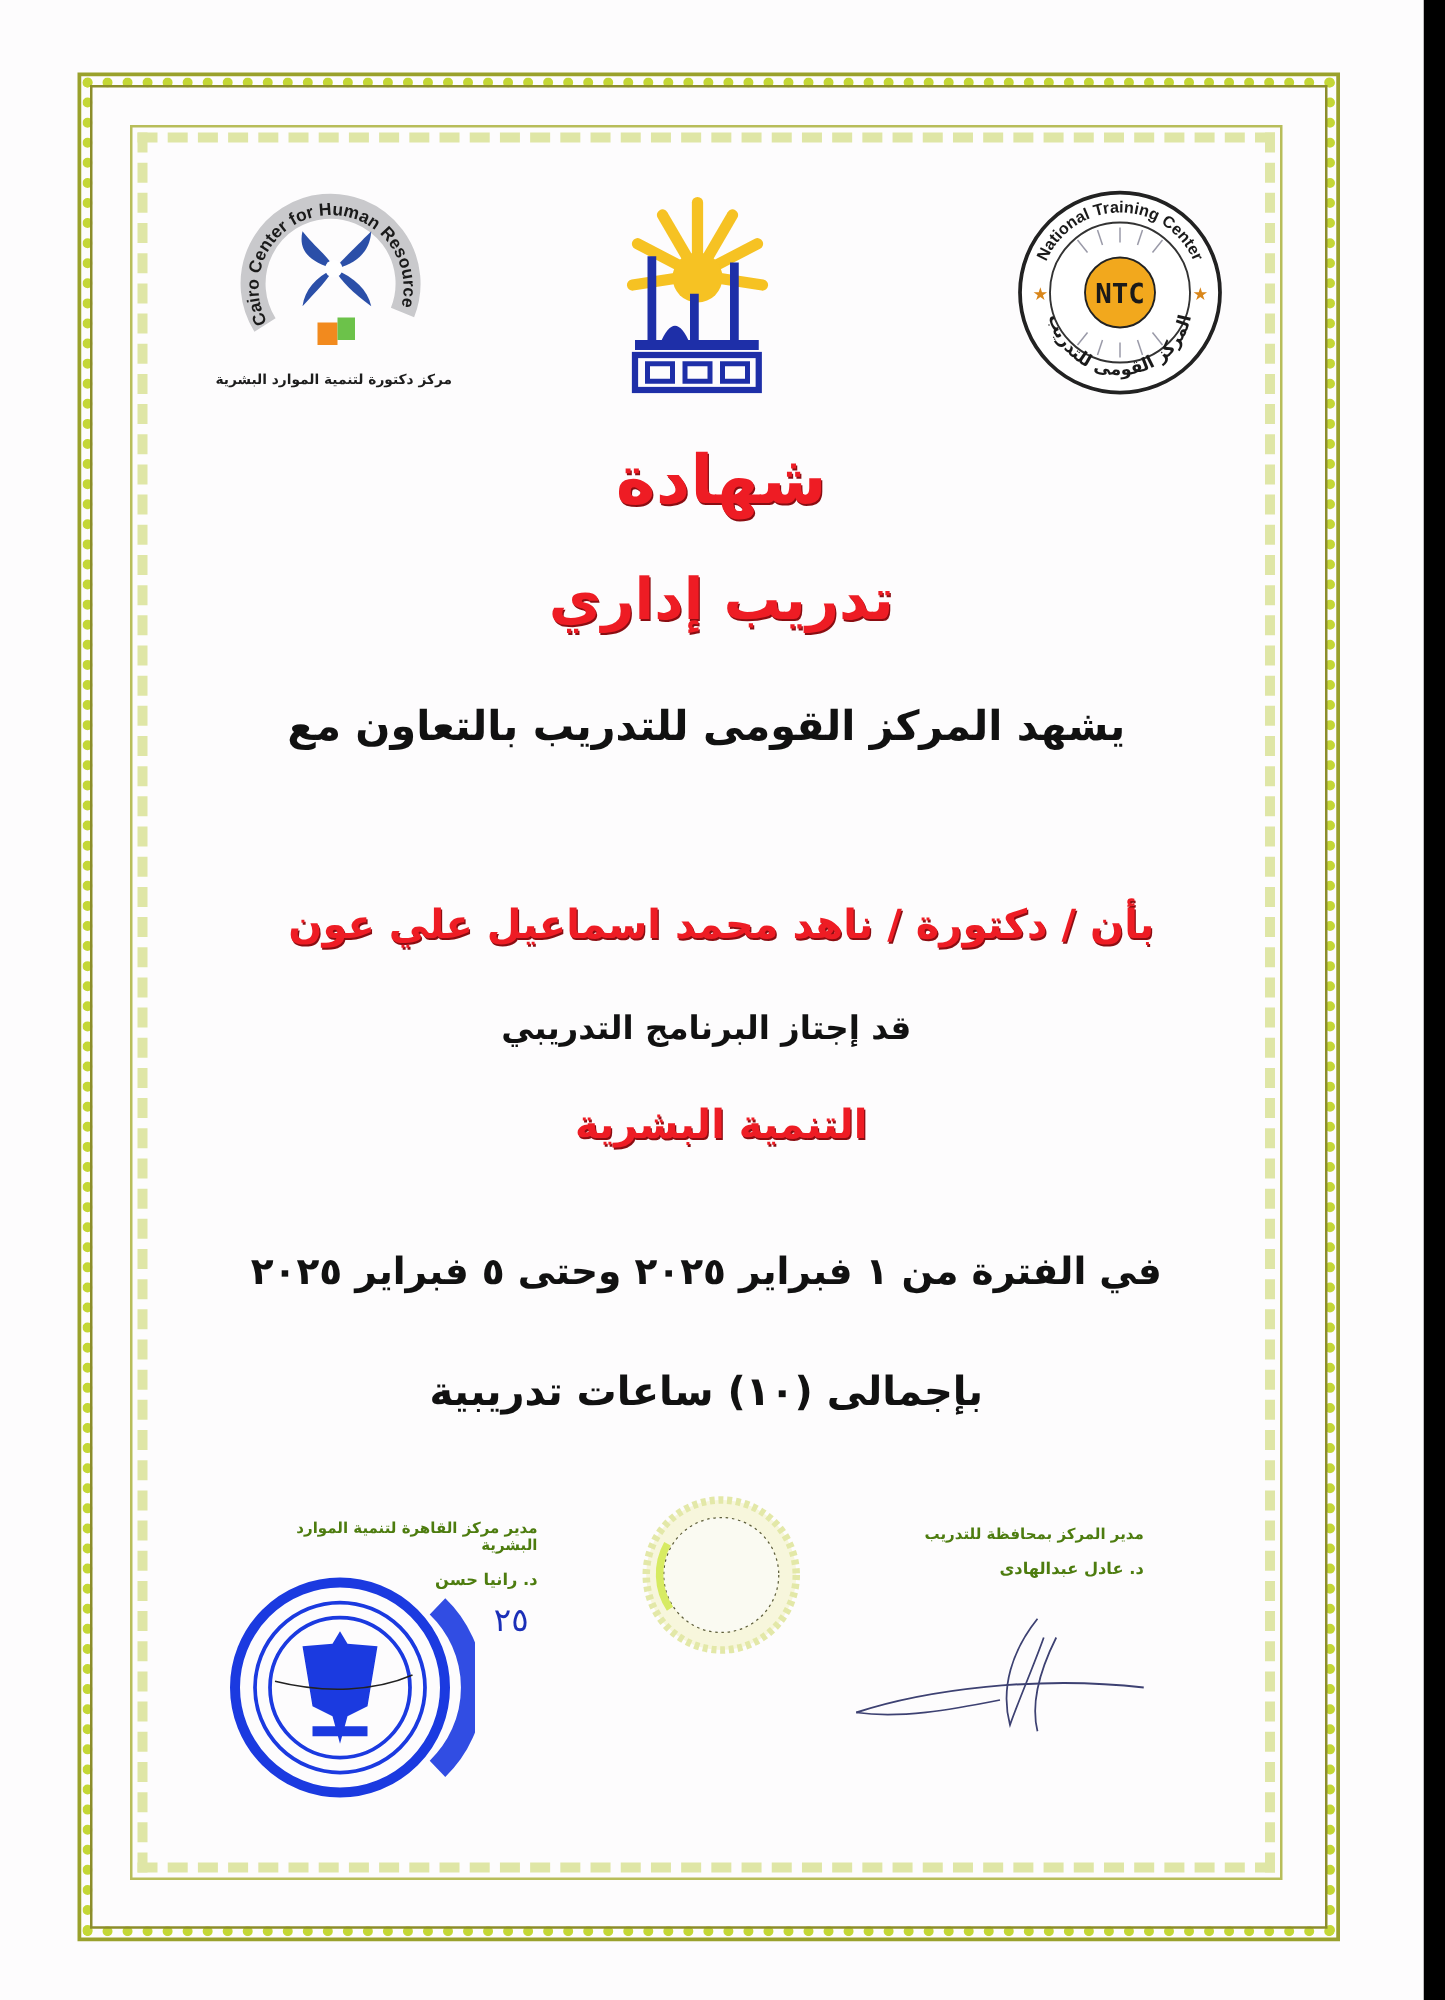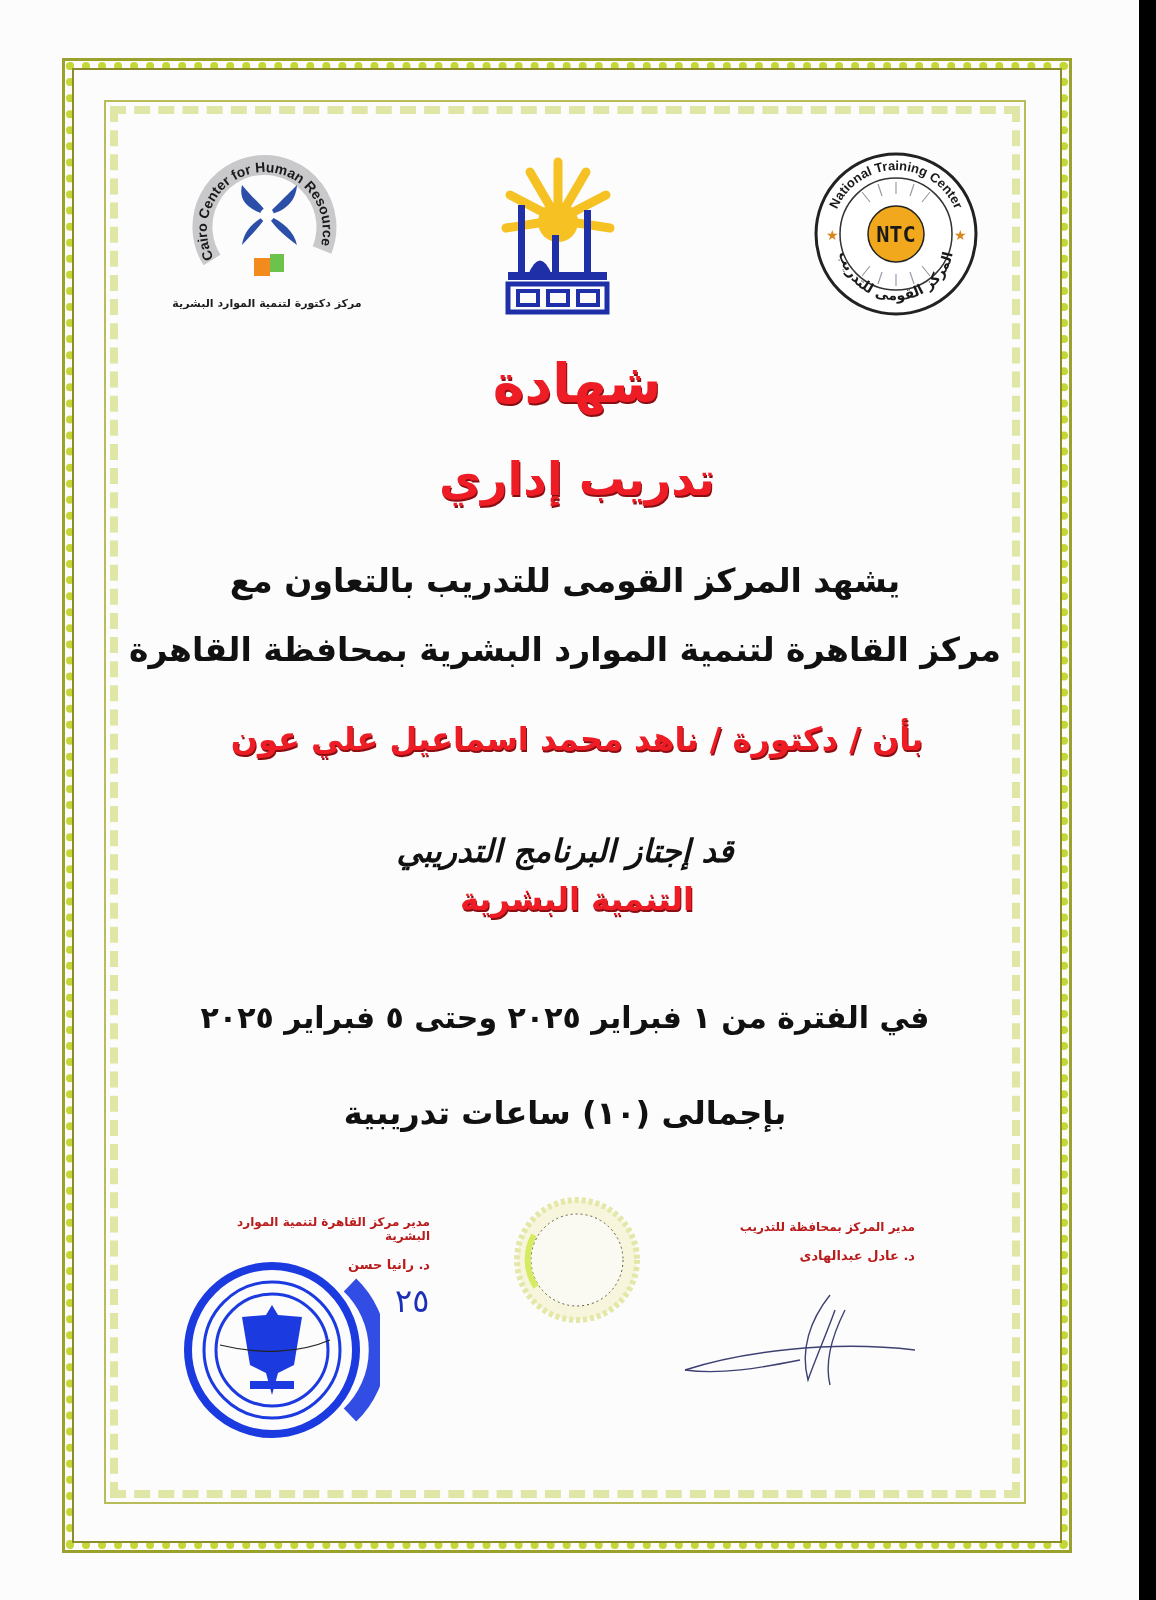--- a/index.html
+++ b/index.html
@@ -44,34 +44,34 @@
     position:absolute; left:104px; width:922px; text-align:center;
     direction:rtl; font-weight:bold; white-space:nowrap;
   }
   .red { color:#ee1c24; text-shadow:1px 2px 0 #8a0d12;padding-left:12px; }
   .black { color:#111; }
   .t-title { top:352px; font-size:54px; }
   .t-sub { top:452px; font-size:46px; }
   .t-l1 { top:561px; font-size:33px; }
   .t-l2 { top:630px; font-size:33px; }
   .t-name { top:720px; font-size:32px; }
-  .t-completed { top:832px; font-size:32px;font-style:italic; }
+  .t-completed { top:808px; font-size:26px; }
   .t-program { top:880px; font-size:32px; }
   .t-period { top:1000px; font-size:30px; }
   .t-hours { top:1094px; font-size:32px; }
-  .sig-block { position:absolute; direction:rtl; font-weight:bold; color:#b91c1c; }
+  .sig-block { position:absolute; direction:rtl; font-weight:bold; color:#4d7c0f; }
   .sig-right { left:715px; top:1220px; width:200px; text-align:right; }
   .sig-left { left:230px; top:1215px; width:200px; text-align:right; }
   .sig-title { font-size:12px; }
   .sig-name { font-size:13px; margin-top:14px; }
   .stamp { position:absolute; }
   .stamp-blue { left:180px; top:1245px; width:200px; height:210px; }
   .seal-gold { left:512px; top:1195px; width:130px; height:130px; }
   .signature-svg { position:absolute; left:680px; top:1290px; width:240px; height:100px; }
-  .handnote { position:absolute; left:395px; top:1282px; font-size:32px; color:#1b2fb8; direction:rtl; }
+  .handnote { position:absolute; left:395px; top:1282px; font-size:26px; color:#1b2fb8; direction:rtl; }
 </style>
 </head>
 <body>
 
 <div class="paper">
 
   <div class="border-outer"></div>
   <div class="border-scroll"></div>
   <div class="border-scroll2"></div>
   <div class="border-inner"></div>
@@ -152,21 +152,20 @@
       <circle cx="84" cy="84" r="28" fill="#f2a81d" stroke="#222" stroke-width="1.5"></circle>
       <text x="84" y="92" text-anchor="middle" font-size="22" font-weight="bold" fill="#1a1a1a" font-family="DejaVu Sans Mono, monospace">NTC</text>
       <text x="14" y="90" font-size="14" fill="#d9861a">★</text>
       <text x="142" y="90" font-size="14" fill="#d9861a">★</text>
     </svg>
   </div>
 
   <div class="line red t-title">شهادة</div>
   <div class="line red t-sub">تدريب إداري</div>
   <div class="line black t-l1">يشهد المركز القومى للتدريب بالتعاون مع</div>
-  <div class="line black t-l2">مركز القاهرة لتنمية الموارد البشرية بمحافظة القاهرة</div>
   <div class="line red t-name">بأن /  دكتورة / ناهد محمد اسماعيل علي عون</div>
   <div class="line black t-completed">قد إجتاز البرنامج التدريبي</div>
   <div class="line red t-program">التنمية البشرية</div>
   <div class="line black t-period">في الفترة من ١ فبراير ٢٠٢٥  وحتى ٥ فبراير ٢٠٢٥</div>
   <div class="line black t-hours">بإجمالى (١٠)  ساعات تدريبية</div>
 
   <div class="stamp seal-gold">
     <svg width="130" height="130" viewBox="0 0 130 130">
       <circle cx="65" cy="65" r="60" fill="#f7f6dc" stroke="#e3e8a8" stroke-width="6" stroke-dasharray="4 3"></circle>
       <circle cx="65" cy="65" r="46" fill="#fafaf2" stroke="#5d5d3a" stroke-width="1" stroke-dasharray="2 3"></circle>

